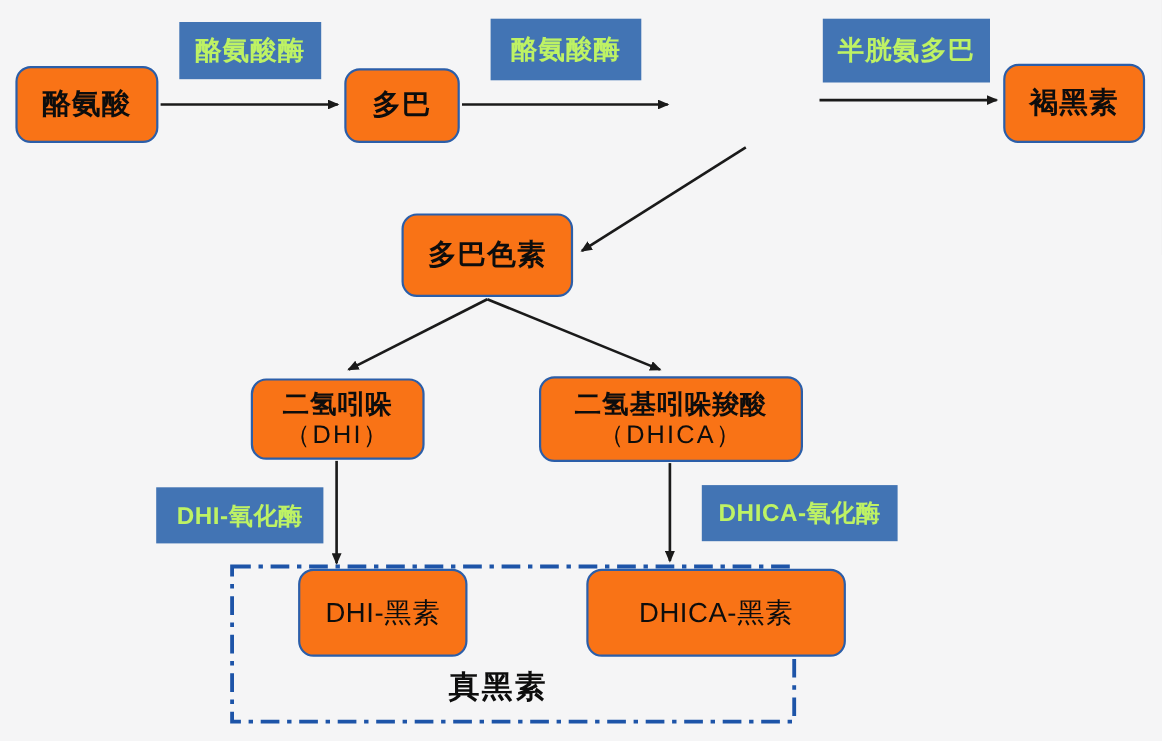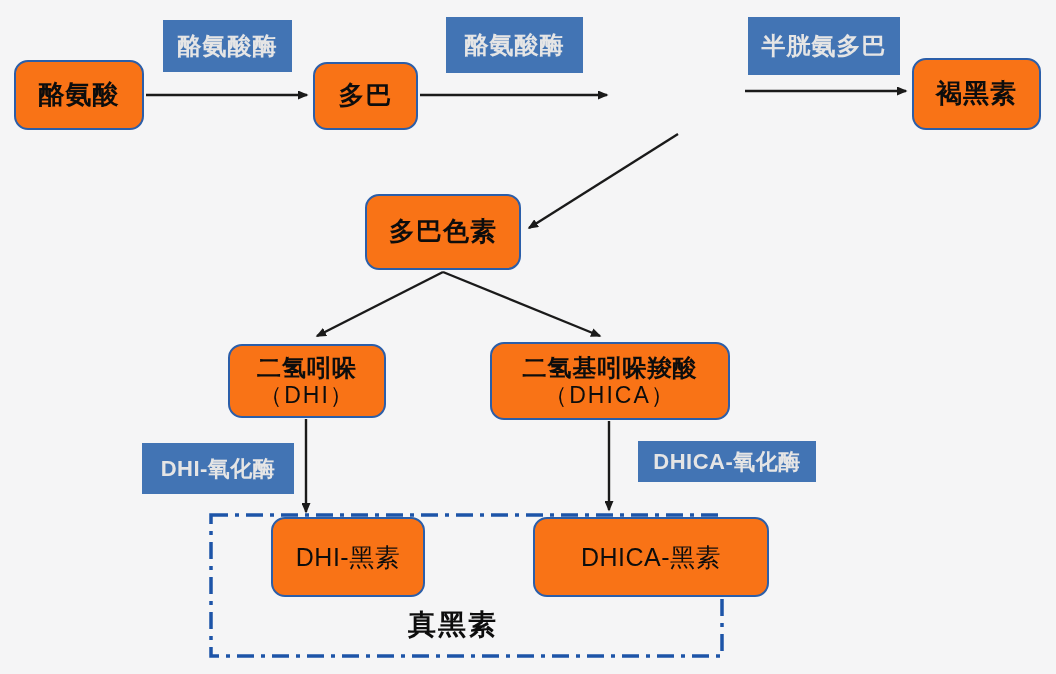--- a/index.html
+++ b/index.html
@@ -34,21 +34,21 @@
     font-weight:500;
     font-size:23px;
     letter-spacing:2px;
   }
   .node.small-text{font-size:24px;}
   .node.latin{font-weight:500;font-size:25px;letter-spacing:0.5px;}
   .enzyme{
     position:absolute;
     box-sizing:border-box;
     background:#4274b4;
-    color:#e5e5e5;
+    color:#bef264;
     font-weight:700;
     font-size:24px;
     display:flex;
     align-items:center;
     justify-content:center;
     letter-spacing:1px;
     text-align:center;
   }
   .enzyme.latin{font-size:22px;letter-spacing:0.5px;}
   .caption{
@@ -90,21 +90,21 @@
     <line x1="443" y1="272" x2="600" y2="336" stroke="#1a1a1a" stroke-width="2.4" marker-end="url(#ah)"></line>
 
     <line x1="306" y1="419" x2="306" y2="512" stroke="#1a1a1a" stroke-width="2.4" marker-end="url(#ah)"></line>
     <line x1="609" y1="421" x2="609" y2="510" stroke="#1a1a1a" stroke-width="2.4" marker-end="url(#ah)"></line>
   </svg>
 
   <div class="enzyme" style="left:163px;top:20px;width:129px;height:52px;">酪氨酸酶</div>
   <div class="enzyme" style="left:446px;top:17px;width:137px;height:56px;">酪氨酸酶</div>
   <div class="enzyme" style="left:748px;top:17px;width:152px;height:58px;">半胱氨多巴</div>
   <div class="enzyme latin" style="left:142px;top:443px;width:152px;height:51px;">DHI-氧化酶</div>
-  <div class="enzyme latin" style="left:638px;top:441px;width:178px;height:41px;">DHICA-氧化酶</div>
+  <div class="enzyme latin" style="left:638px;top:441px;width:178px;height:51px;">DHICA-氧化酶</div>
 
   <div class="node" style="left:14px;top:60px;width:130px;height:70px;">酪氨酸</div>
   <div class="node" style="left:313px;top:62px;width:105px;height:68px;">多巴</div>
   <div class="node" style="left:912px;top:58px;width:129px;height:72px;">褐黑素</div>
   <div class="node" style="left:365px;top:194px;width:156px;height:76px;">多巴色素</div>
 
   <div class="node small-text" style="left:228px;top:344px;width:158px;height:74px;">
     <span>二氢吲哚</span>
     <span class="sub">（DHI）</span>
   </div>

